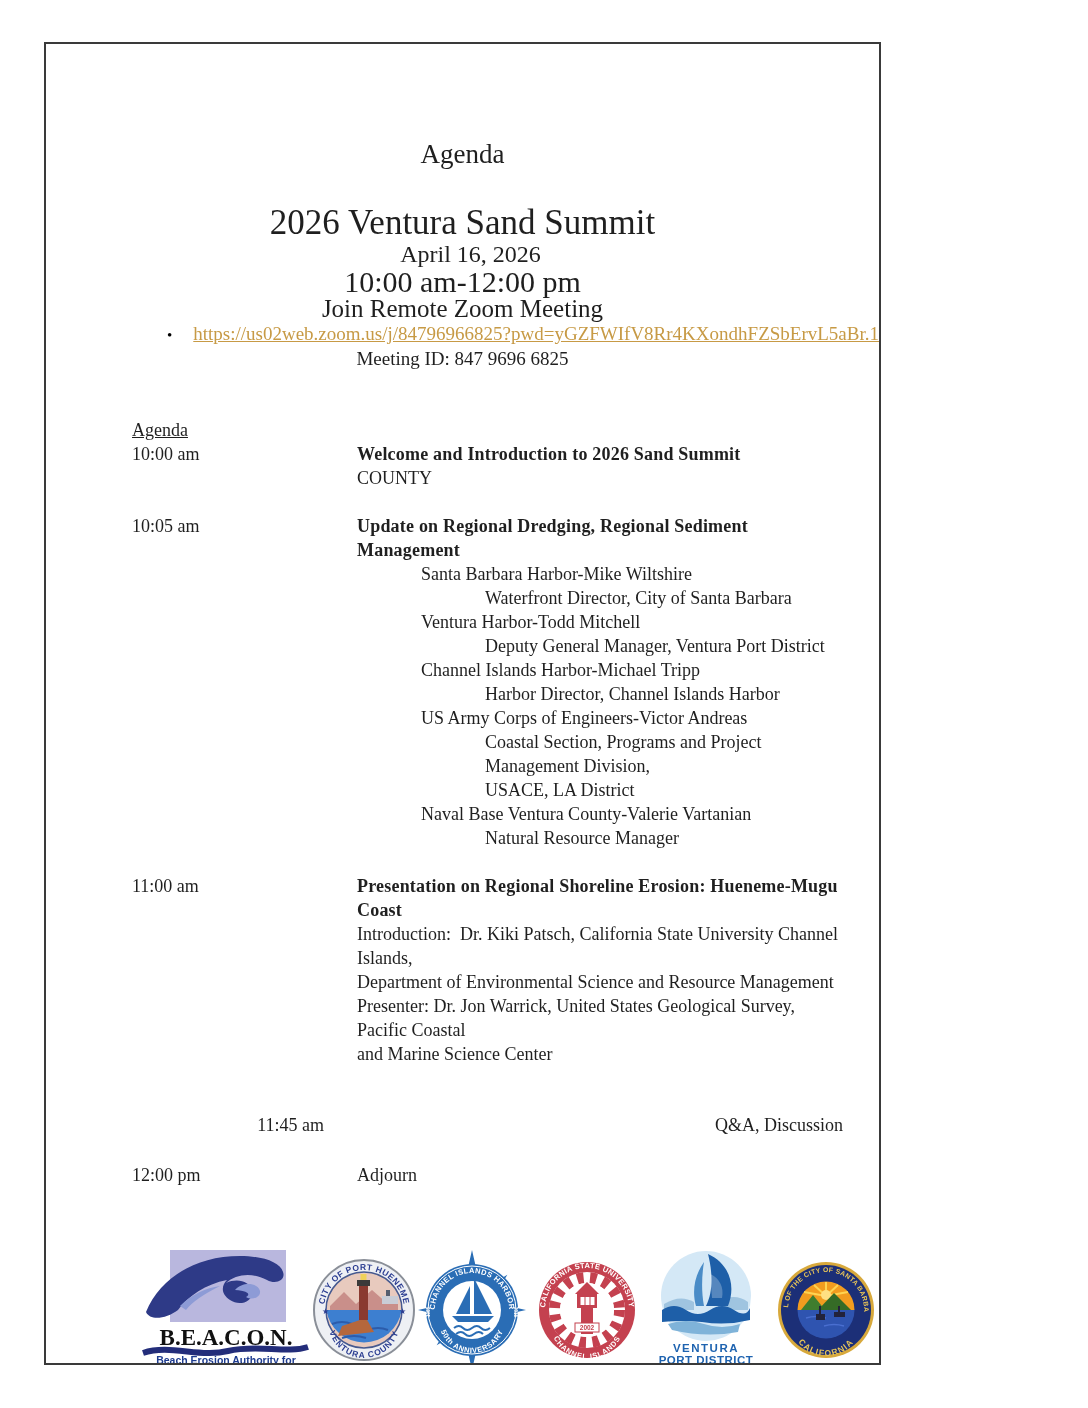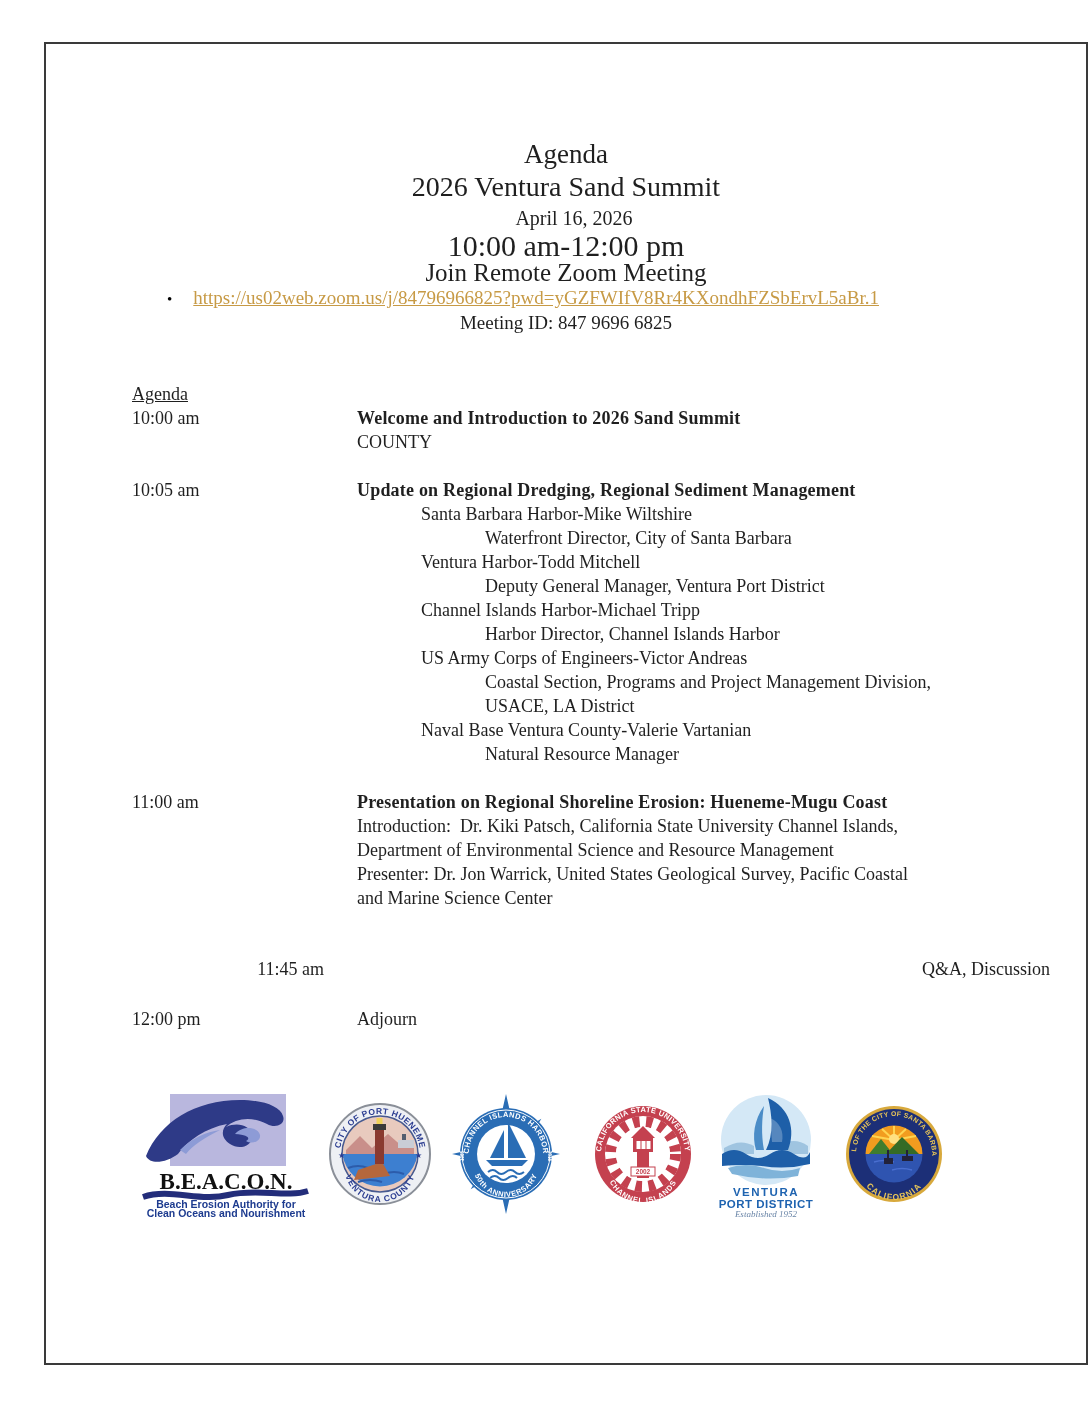--- a/index.html
+++ b/index.html
@@ -1,27 +1,27 @@
 <!DOCTYPE html>
 <html><head>
 <meta charset="utf-8">
 <style>
   * { margin:0; padding:0; box-sizing:border-box; }
   body {
     width:1088px; height:1408px; background:#ffffff;
     font-family:"Liberation Serif", serif; color:#1f1f1f; position:relative;
   }
   .page {
-    position:absolute; left:44px; top:42px; width:1044px; height:1323px;
+    position:absolute; left:44px; top:42px; width:837px; height:1323px;
     border:2px solid #3a3a3a; background:#ffffff; overflow:hidden;
   }
   .header { padding-top:94px; text-align:center; }
   .h-title   { font-size:27px; line-height:32px; }
-  .h-title2  { font-size:28px; line-height:34px; }
-  .h-date    { font-size:20px; line-height:28px;padding-left:16px; }
+  .h-title2  { font-size:35px; line-height:34px;margin-top:36px; }
+  .h-date    { font-size:24px; line-height:28px;padding-left:16px; }
   .h-time    { font-size:30px; line-height:28px; }
   .h-join    { font-size:25px; line-height:26px; }
   .h-linkrow { font-size:19px; line-height:24px; text-align:left; margin-left:121px; display:flex; align-items:baseline; }
   .bullet    { color:#000; font-size:15px; margin-right:21px; }
   a.zoom-link { color:#c79a45; text-decoration:underline; }
   .h-meeting, .h-passcode { font-size:19px; line-height:24px; }
 
   .agenda { margin-left:86px; margin-right:36px; margin-top:47px; font-size:18px; }
   .agenda-heading { text-decoration:underline; line-height:24px; }
   .agenda-row { display:flex; }

